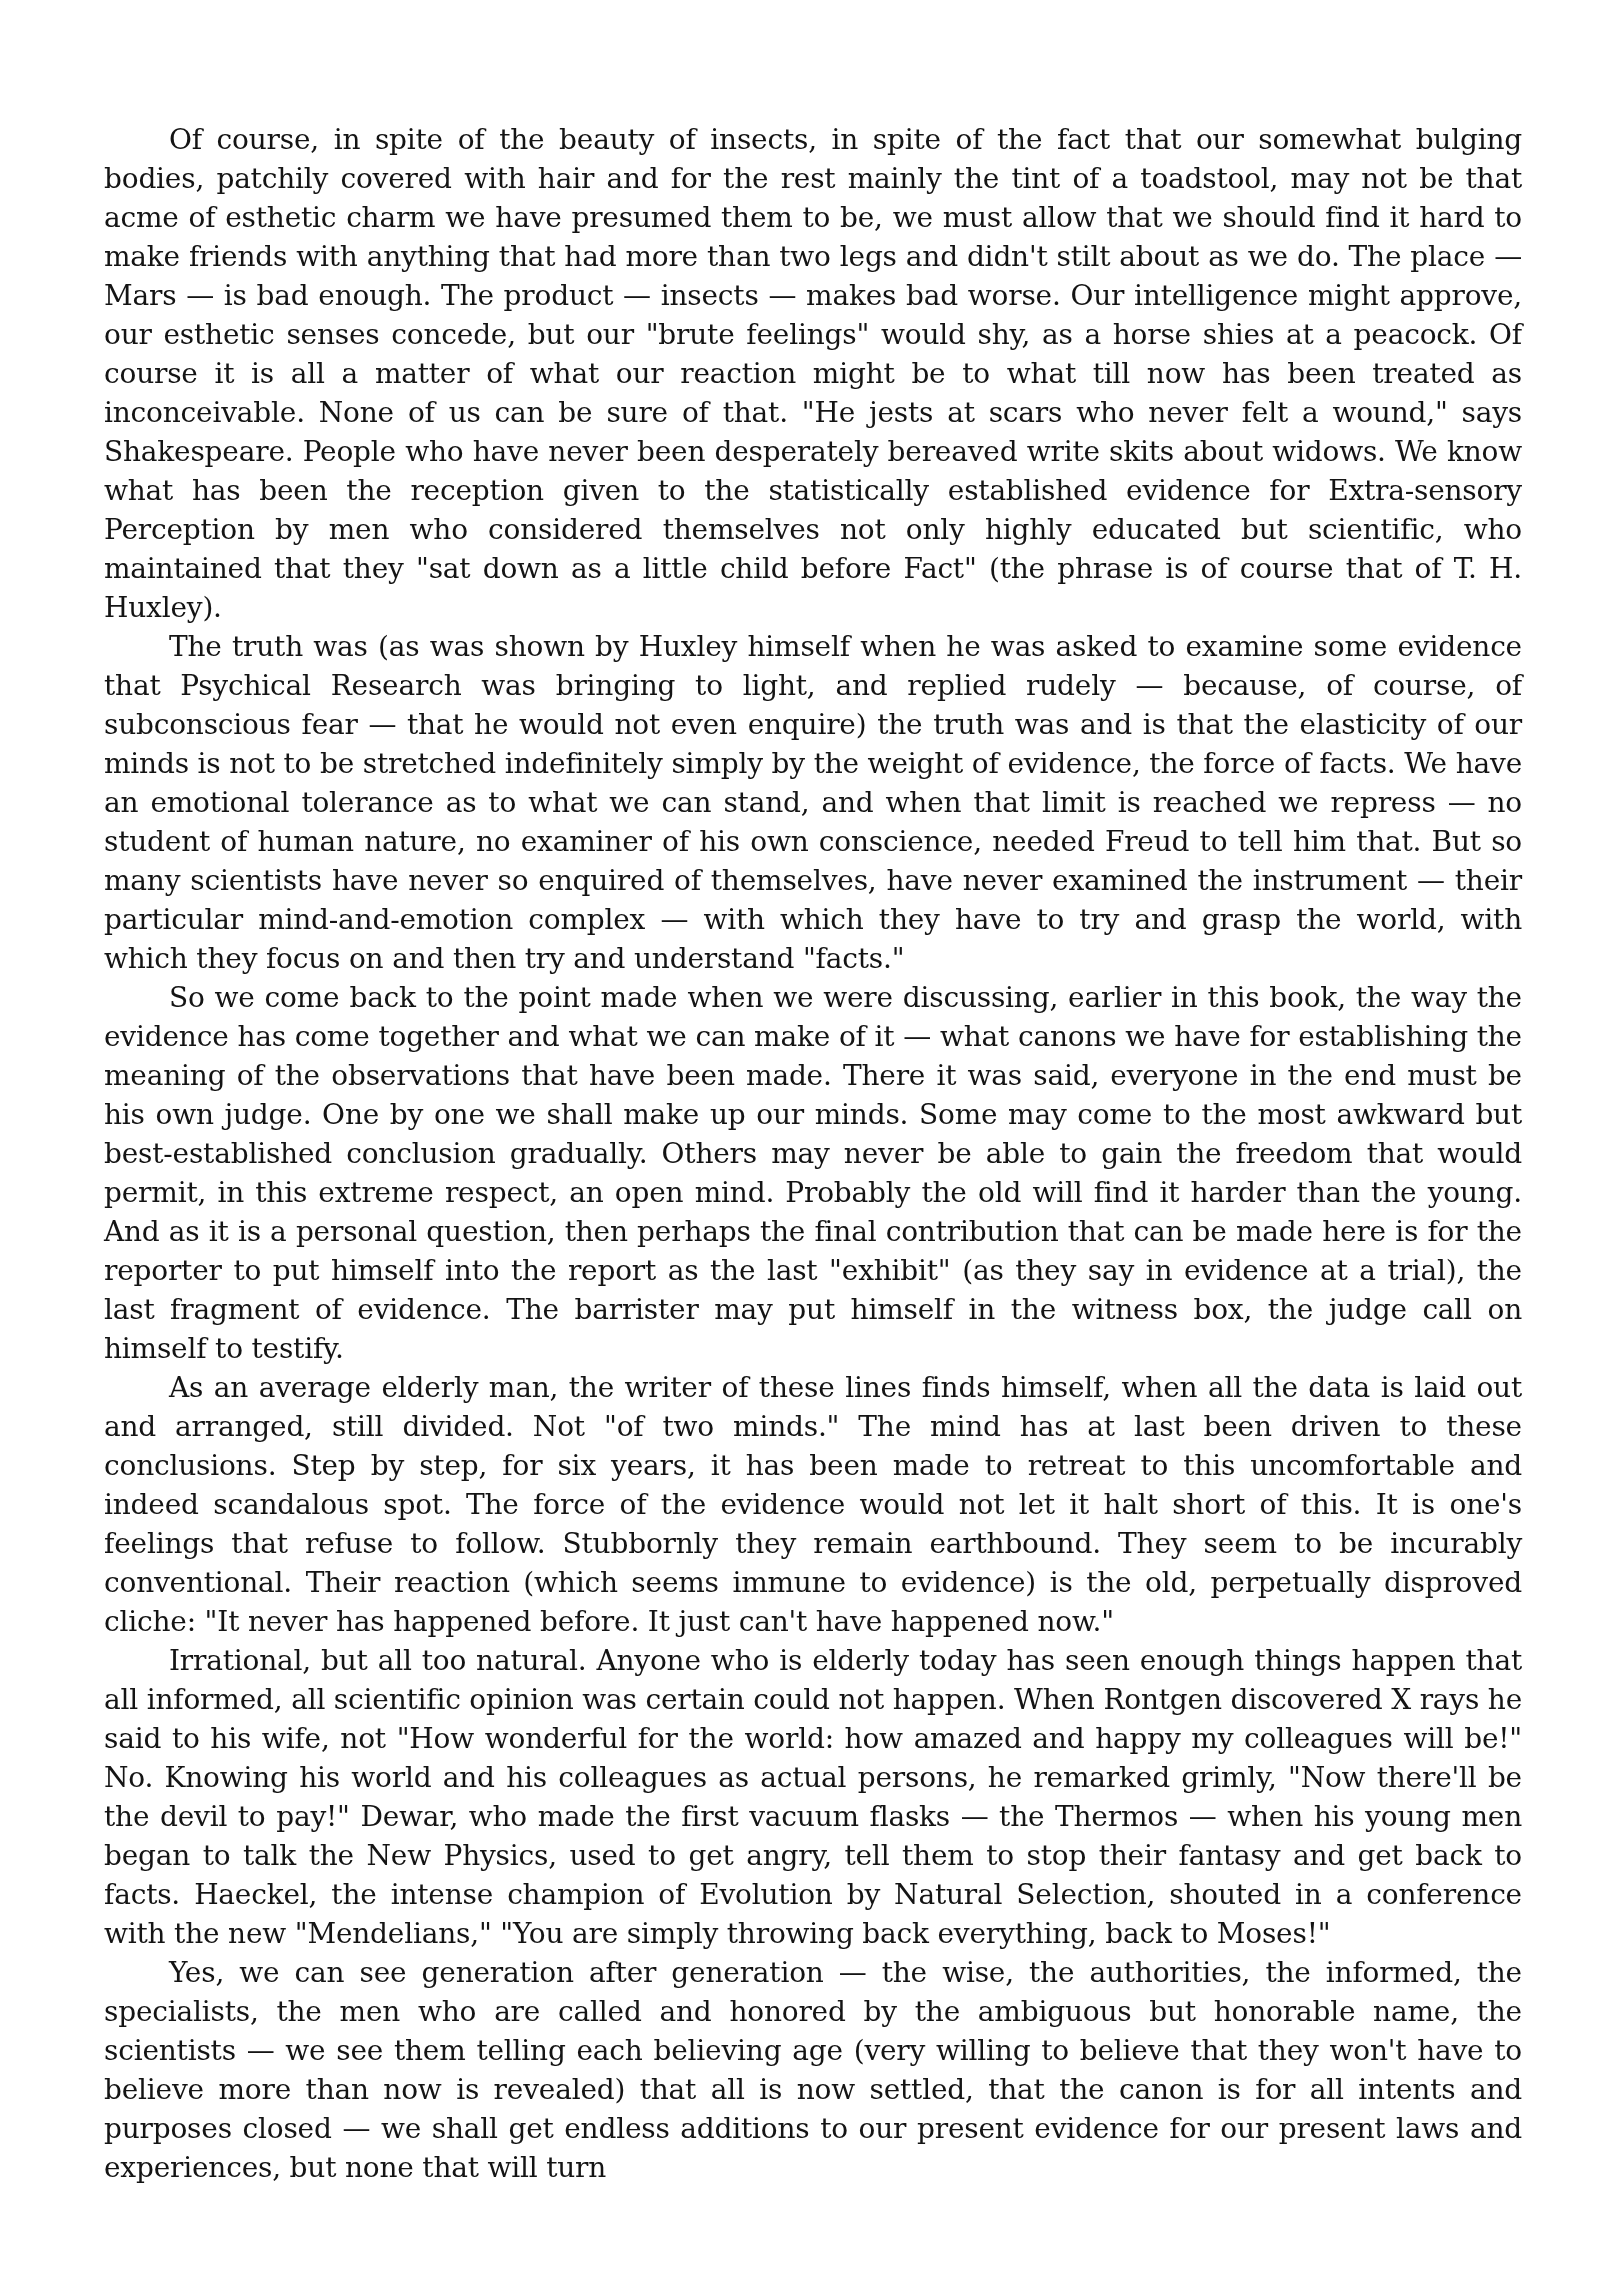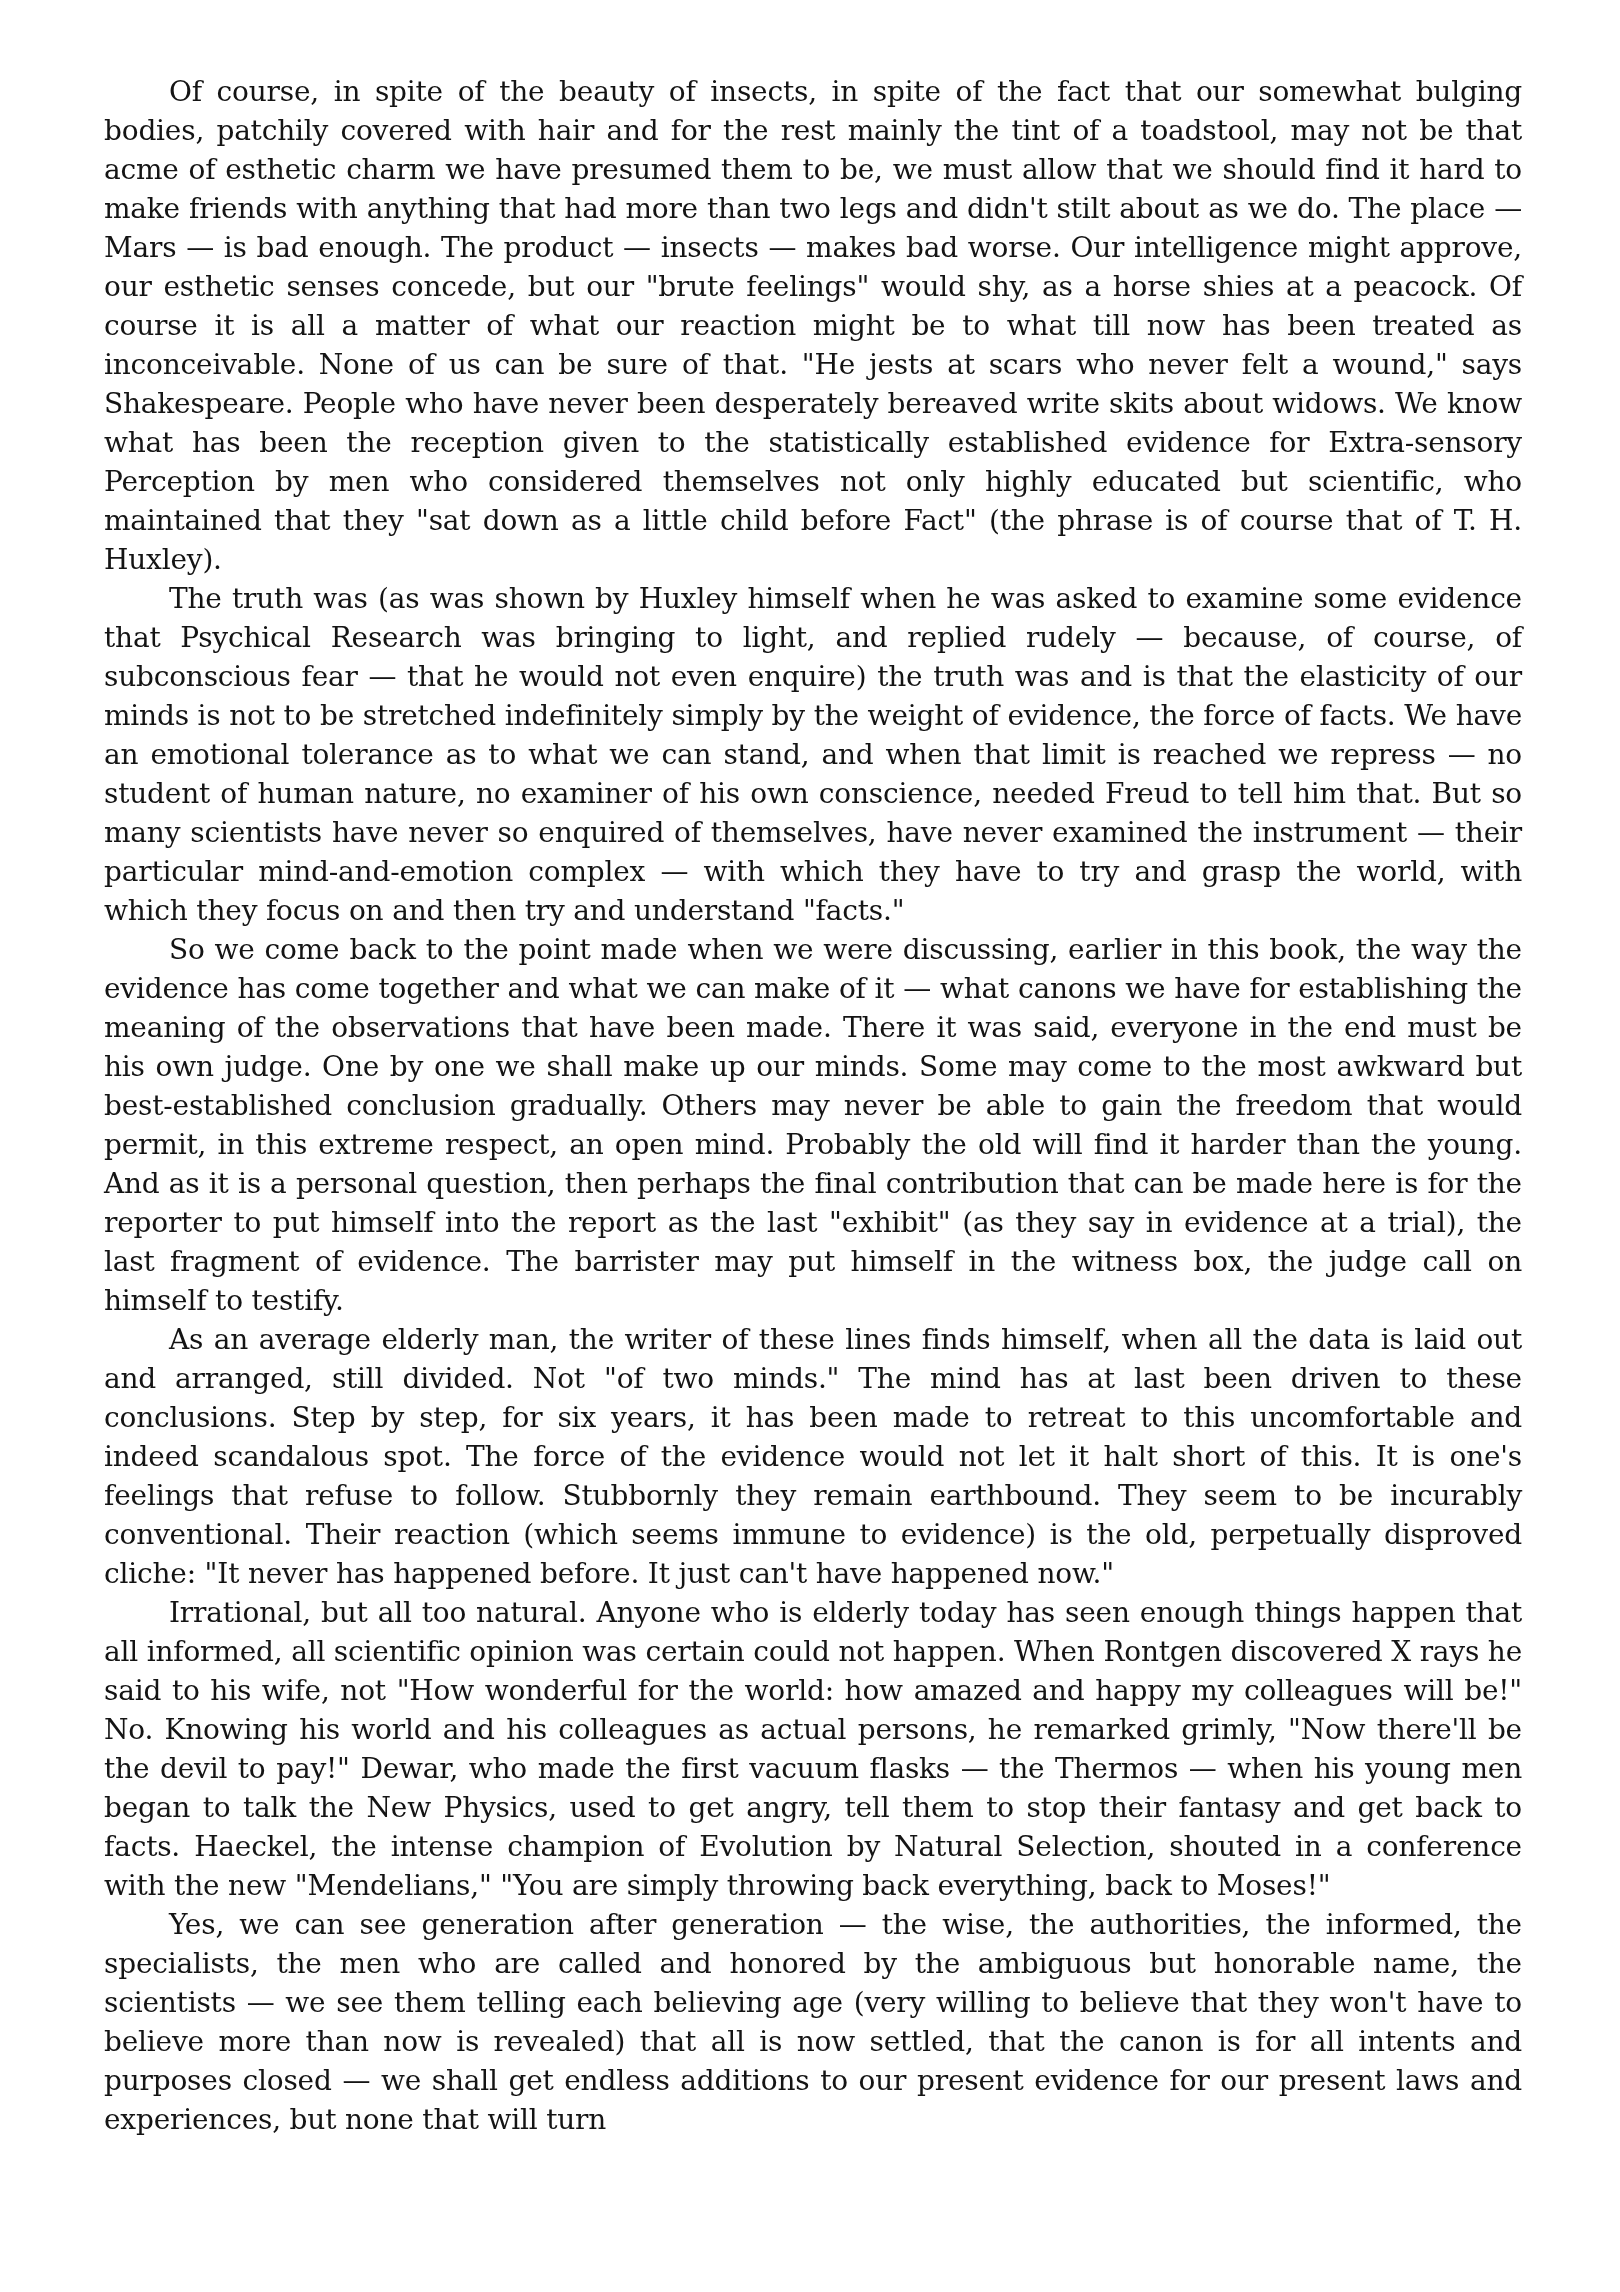--- a/index.html
+++ b/index.html
@@ -9,21 +9,21 @@
   }
   body {
     width: 1620px;
     height: 2293px;
     overflow: hidden;
   }
   .page {
     box-sizing: border-box;
     width: 1620px;
     height: 2293px;
-    padding: 72px 98px 0 104px;
+    padding: 120px 98px 0 104px;
     background: #ffffff;
   }
   .text-column p {
     margin: 0;
     padding: 0;
     text-indent: 65px;
     font-family: "DejaVu Serif", "Liberation Serif", serif;
     font-size: 28px;
     line-height: 39px;
     color: #141414;

